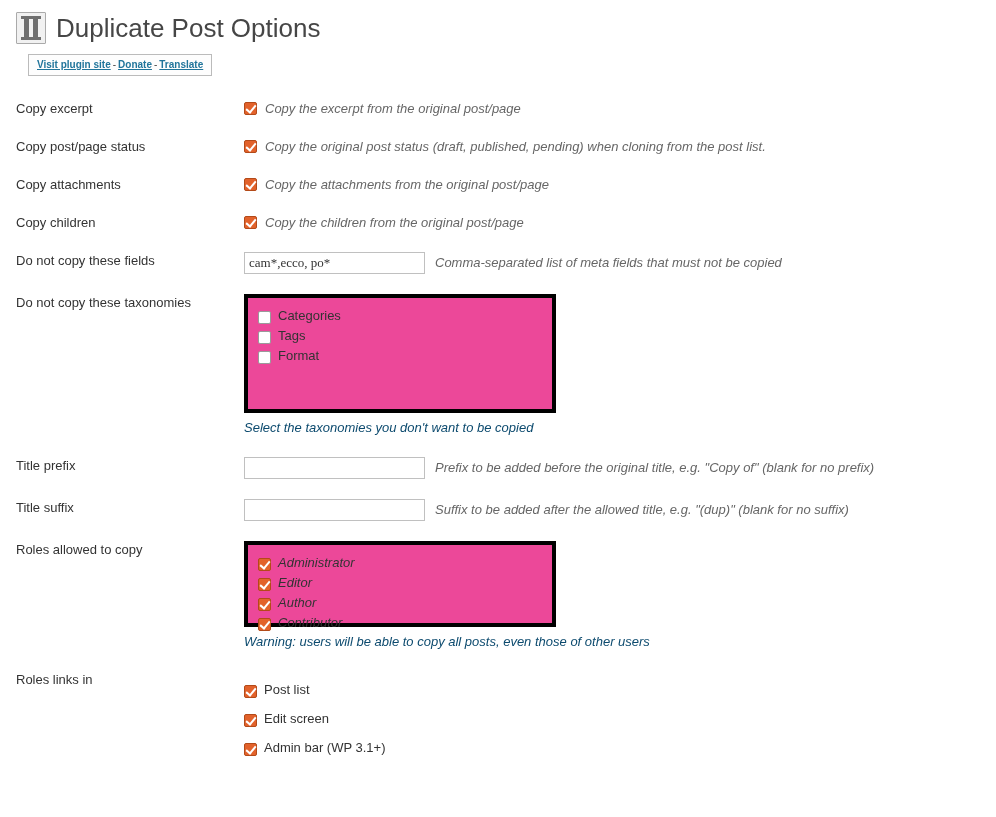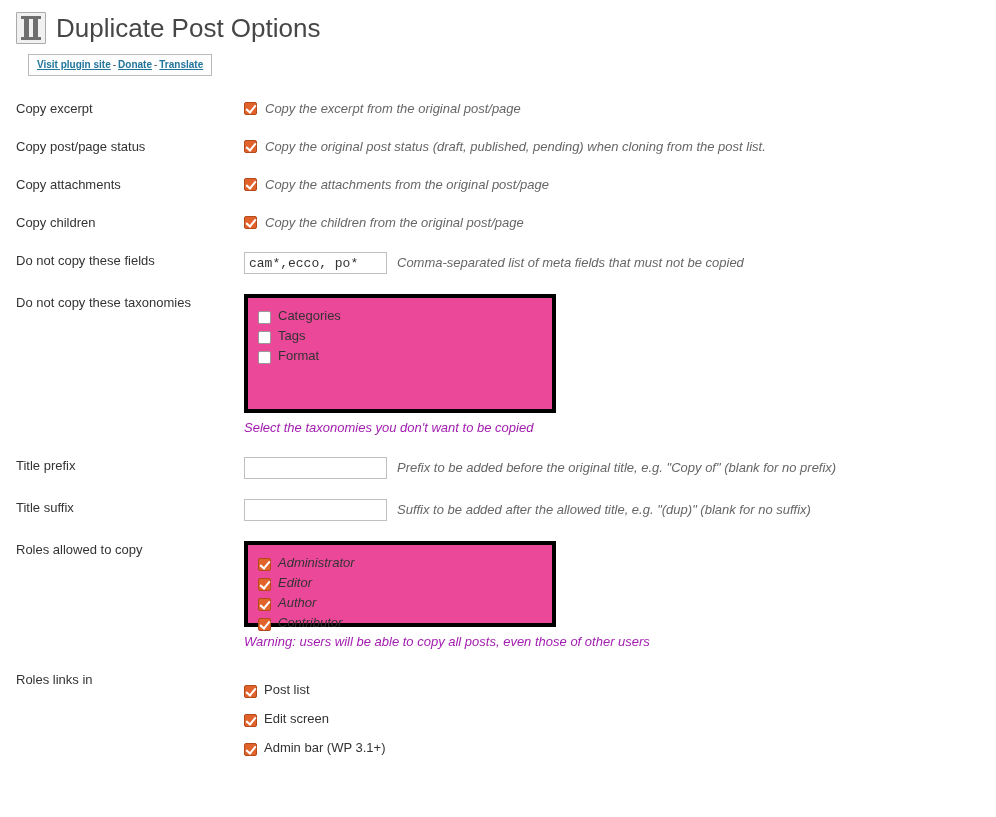--- a/index.html
+++ b/index.html
@@ -146,26 +146,26 @@
     border: solid #ffffff;
     border-width: 0 2px 2px 0;
     transform: rotate(40deg);
   }
   .cb-label {
     font-size: 13px;
     color: #333;
   }
   
   input[type="text"].txt {
-    width: 143px;
+    width: 181px;
     height: 22px;
     box-sizing: border-box;
     border: 1px solid #c0c0c0;
     background: #ffffff;
-    font-family: Liberation Mono, monospace;
+    font-family: Liberation Serif, serif;
     font-size: 13px;
     color: #333;
     padding: 2px 4px;
     border-radius: 0;
   }
   
   .listbox {
     width: 312px;
     box-sizing: border-box;
     border: 4px solid #000000;
@@ -175,21 +175,21 @@
   .listbox.tax { height: 119px; }
   .listbox.roles { height: 86px; font-style: italic; }
   .listbox .opt {
     display: flex;
     align-items: center;
     gap: 7px;
     height: 20px;
   }
   .caption {
     font-style: italic;
-    color: #a21caf;
+    color: #0c4a6e;
     font-size: 13px;
     margin-top: 6px;
   }
   .checklist .opt {
     display: flex;
     align-items: center;
     gap: 7px;
     height: 20px;
     margin-top: 9px;
   }

